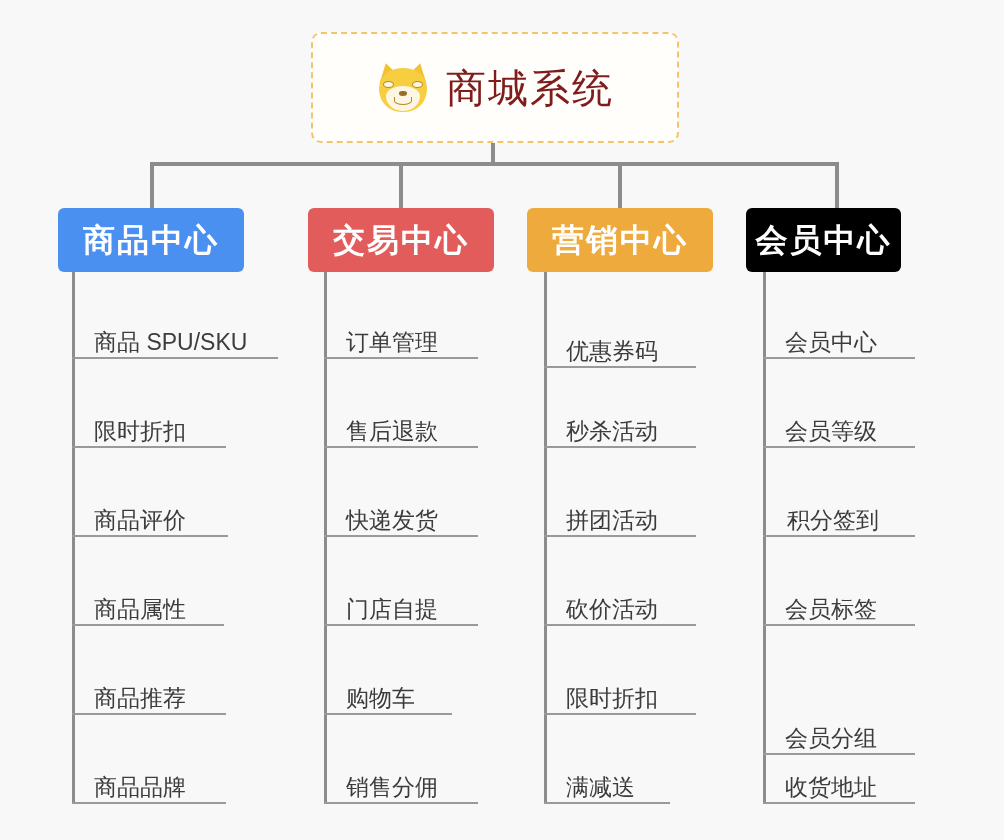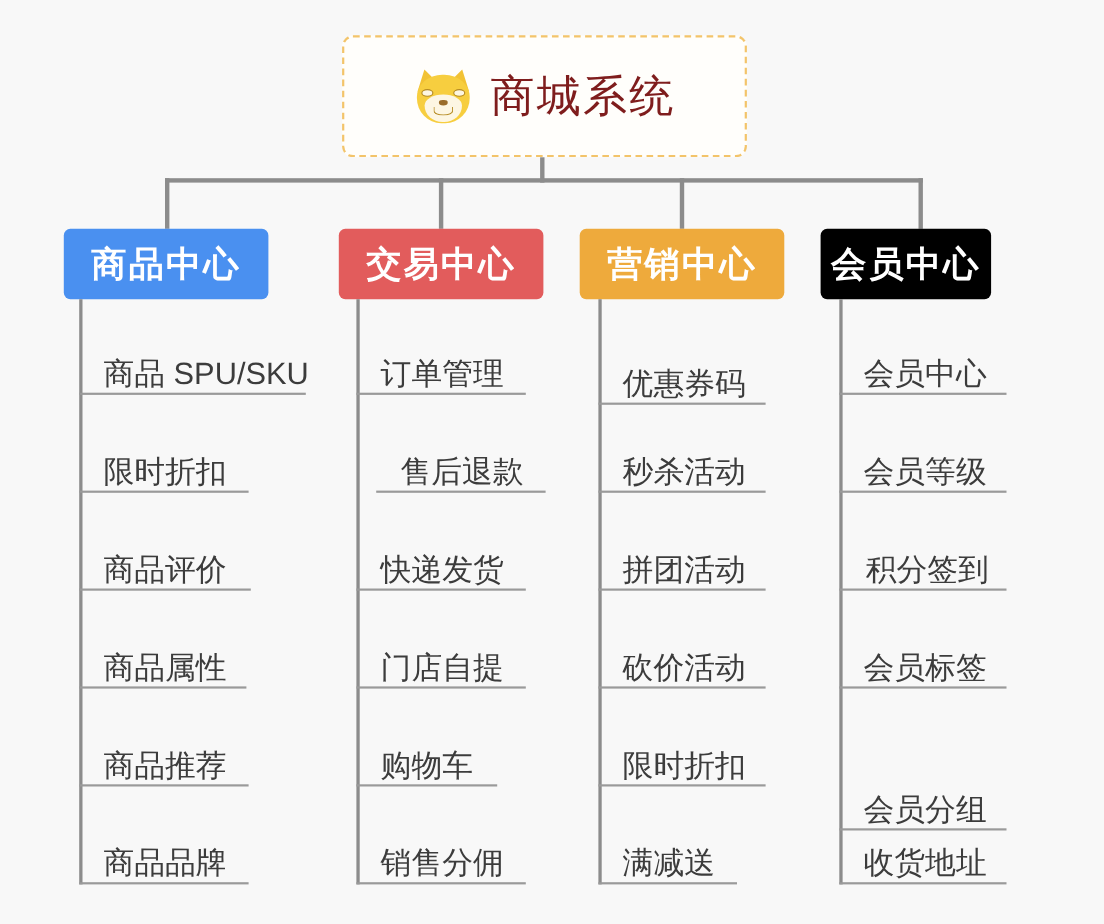--- a/index.html
+++ b/index.html
@@ -138,21 +138,21 @@
     position: absolute;
     display: flex;
     align-items: flex-end;
     border-bottom: 2px solid #9a9a9a;
     height: 31px;
     padding-left: 22px;
     padding-bottom: 3px;
     white-space: nowrap;
   }
   .leaf-label {
-    font-size: 28px;
+    font-size: 23px;
     color: #3c3c3c;
     line-height: 1;
   }
 </style>
 </head>
 <body>
 
 <div id="canvas">
 
   <div id="root-node">
@@ -204,21 +204,21 @@
         </div>
       </div>
       <div class="column" style="left: 0px;">
         <div class="cat-box" style="left: 308px; width: 186px; background: rgb(226, 92, 92);">
           <span class="cat-label">交易中心</span>
         </div>
         <div class="stem" style="left: 324px; top: 64px; height: 532px;"></div>
         <div class="leaf" style="left: 324px; top: 120px; width: 154px;">
           <span class="leaf-label">订单管理</span>
         </div>
-        <div class="leaf" style="left: 324px; top: 209px; width: 154px; margin-left: 18px;">
+        <div class="leaf" style="left: 324px; top: 209px; width: 154px;">
           <span class="leaf-label">售后退款</span>
         </div>
         <div class="leaf" style="left: 324px; top: 298px; width: 154px;">
           <span class="leaf-label">快递发货</span>
         </div>
         <div class="leaf" style="left: 324px; top: 387px; width: 154px;">
           <span class="leaf-label">门店自提</span>
         </div>
         <div class="leaf" style="left: 324px; top: 476px; width: 128px;">
           <span class="leaf-label">购物车</span>

